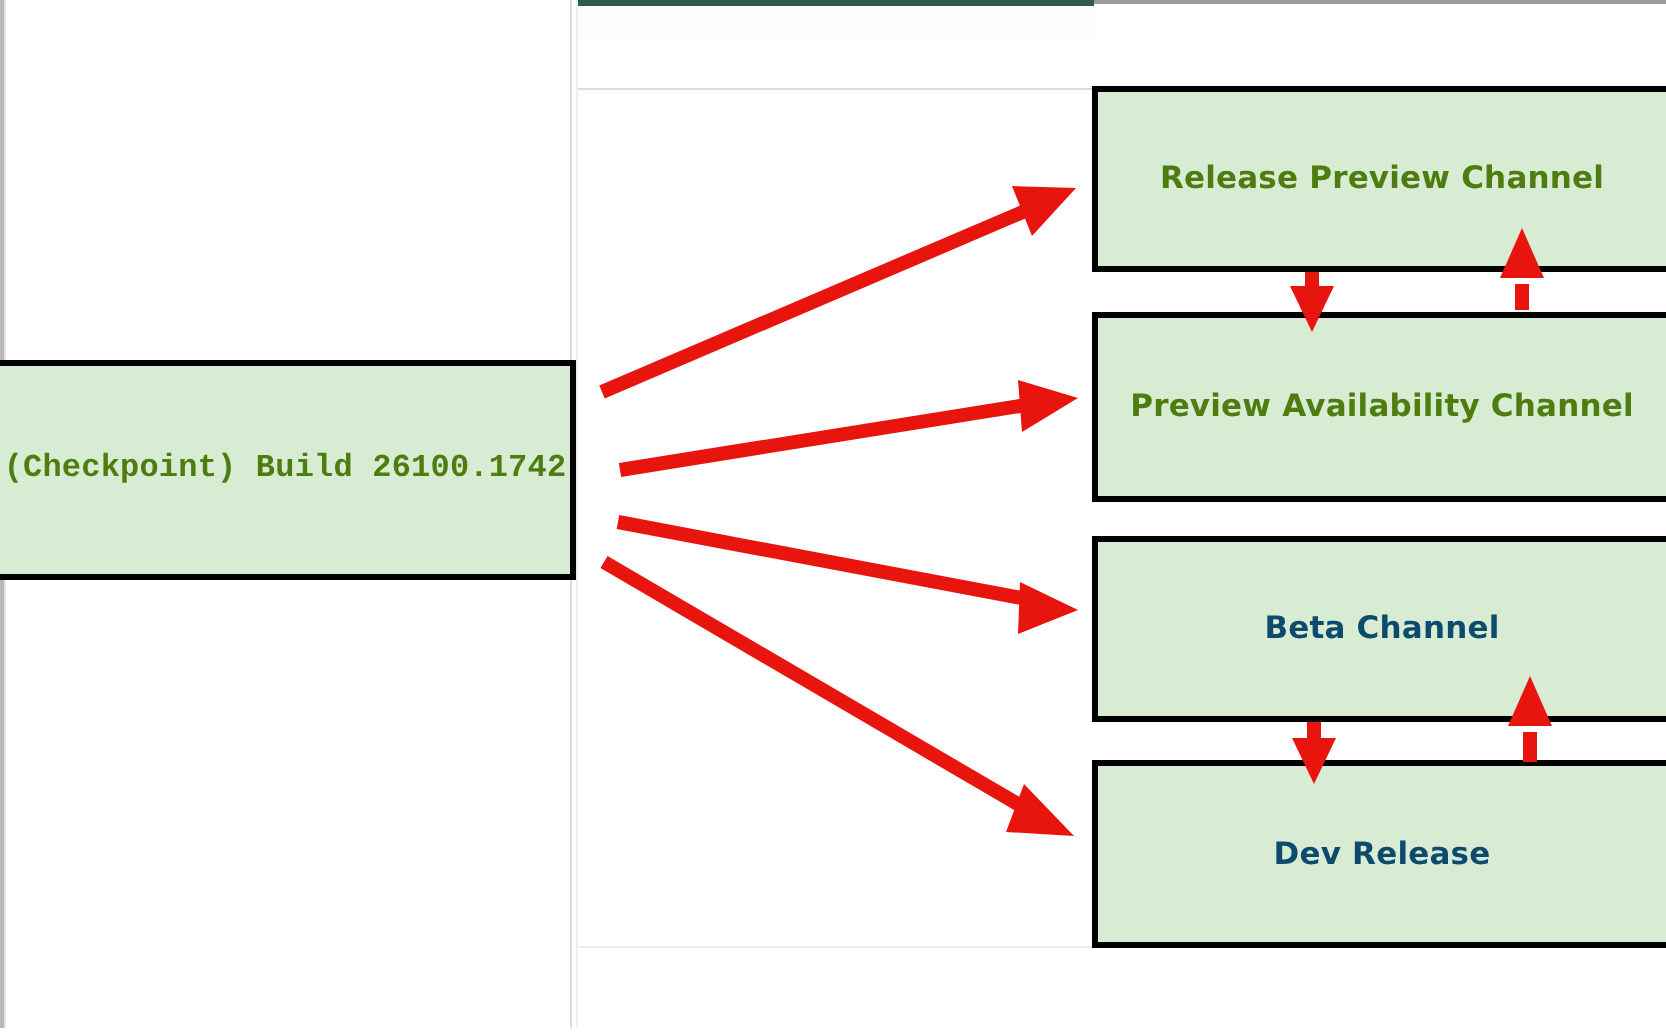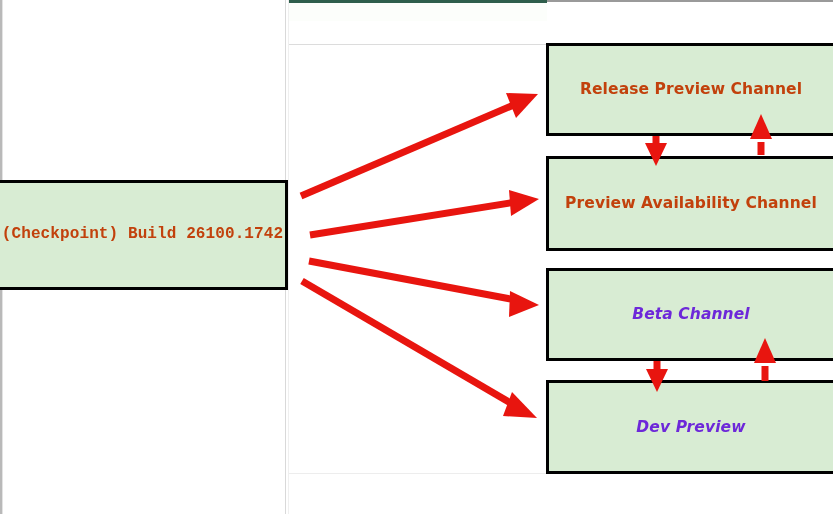--- a/index.html
+++ b/index.html
@@ -87,22 +87,22 @@
     align-items: center;
     justify-content: center;
     text-align: center;
   }
   .flow-box .label {
     font-size: 15.5px;
     font-weight: bold;
     letter-spacing: 0.1px;
     line-height: 1.2;
   }
-  .label-black { color: #c2410c; text-align: right; }
-  .label-red   { color: #6d28d9; font-style: italic; }
+  .label-black { color: #4d7c0f; text-align: right; }
+  .label-red   { color: #0c4a6e; }
 
   #box-checkpoint {
     left: -3px;  top: 180px;
     width: 291px; height: 110px;
   }
   #box-checkpoint .label { font-size: 16px; font-family: Liberation Mono, monospace; }
 
   #box-release-preview {
     left: 546px; top: 43px;
     width: 290px; height: 93px;
@@ -153,21 +153,21 @@
 
   <div class="flow-box" id="box-general-availability">
     <span class="label label-black">Preview Availability Channel</span>
   </div>
 
   <div class="flow-box" id="box-beta">
     <span class="label label-red">Beta Channel</span>
   </div>
 
   <div class="flow-box" id="box-dev">
-    <span class="label label-red">Dev Preview</span>
+    <span class="label label-red">Dev Release</span>
   </div>
 
   <svg id="arrows" viewBox="0 0 833 516">
 
     <g>
       <line x1="301" y1="196" x2="516" y2="104" stroke="#e8150f" stroke-width="7" stroke-linecap="butt"></line>
       <polygon points="538,94 506,93 516,118" fill="#e8150f"></polygon>
     </g>
 
     <g>

